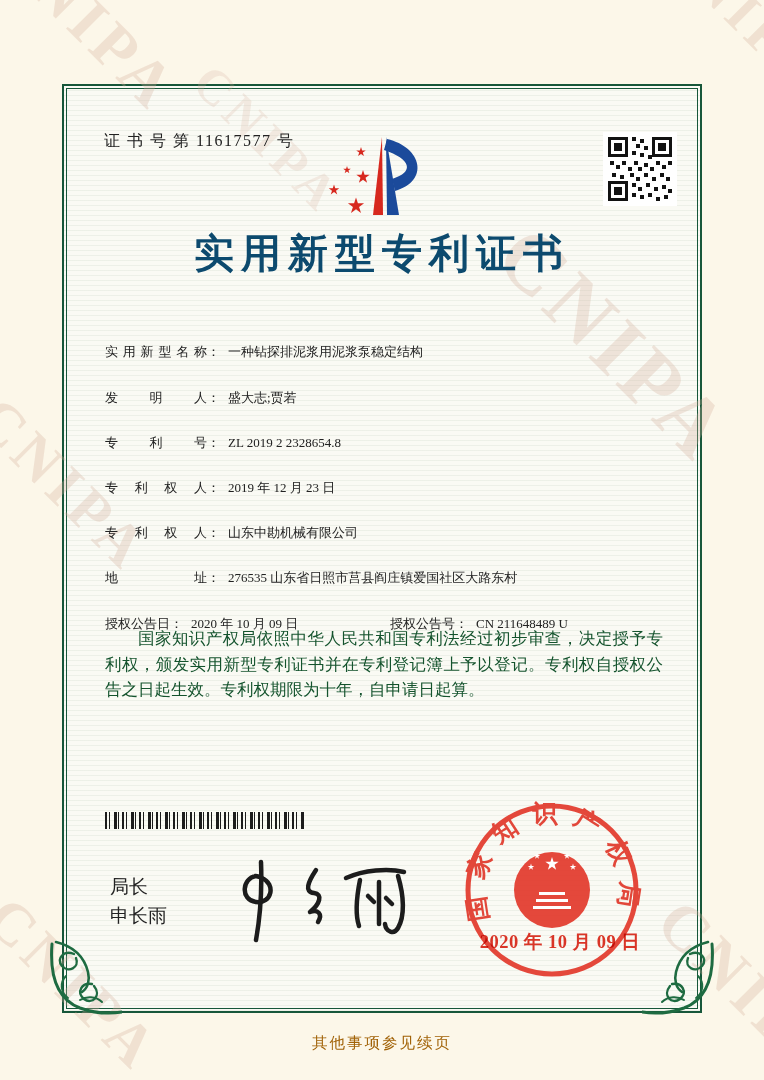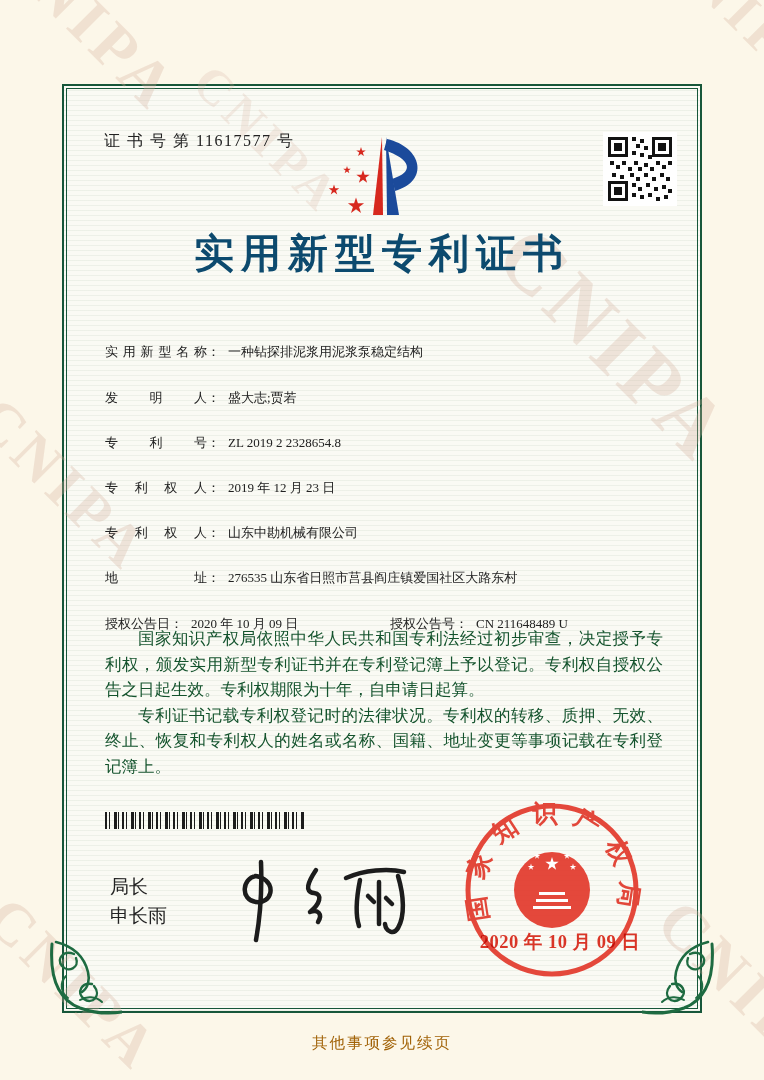--- a/index.html
+++ b/index.html
@@ -218,21 +218,20 @@
 
   <div class="frow" style="top:594px">
     <span>授权公告日</span><span class="fcolon">：</span><span>2020 年 10 月 09 日</span>
     <span class="grant-col2">
       <span>授权公告号</span><span class="fcolon">：</span><span>CN 211648489 U</span>
     </span>
   </div>
 
   <div class="paras">
     <p>国家知识产权局依照中华人民共和国专利法经过初步审查，决定授予专利权，颁发实用新型专利证书并在专利登记簿上予以登记。专利权自授权公告之日起生效。专利权期限为十年，自申请日起算。</p>
-    <p>专利证书记载专利权登记时的法律状况。专利权的转移、质押、无效、终止、恢复和专利权人的姓名或名称、国籍、地址变更等事项记载在专利登记簿上。</p>
   </div>
 
   <div class="barcode"></div>
 
   <div class="signer-title">局长</div>
   <div class="signer-name">申长雨</div>
 
   <svg class="signature" width="190" height="95" viewBox="0 0 190 95">
     <g stroke="#1c1c1c" stroke-width="4.5" fill="none" stroke-linecap="round" stroke-linejoin="round">
       <path d="M28,26 C14,28 12,50 28,52 C44,54 48,34 34,28 C30,26 26,26 28,26"></path>

